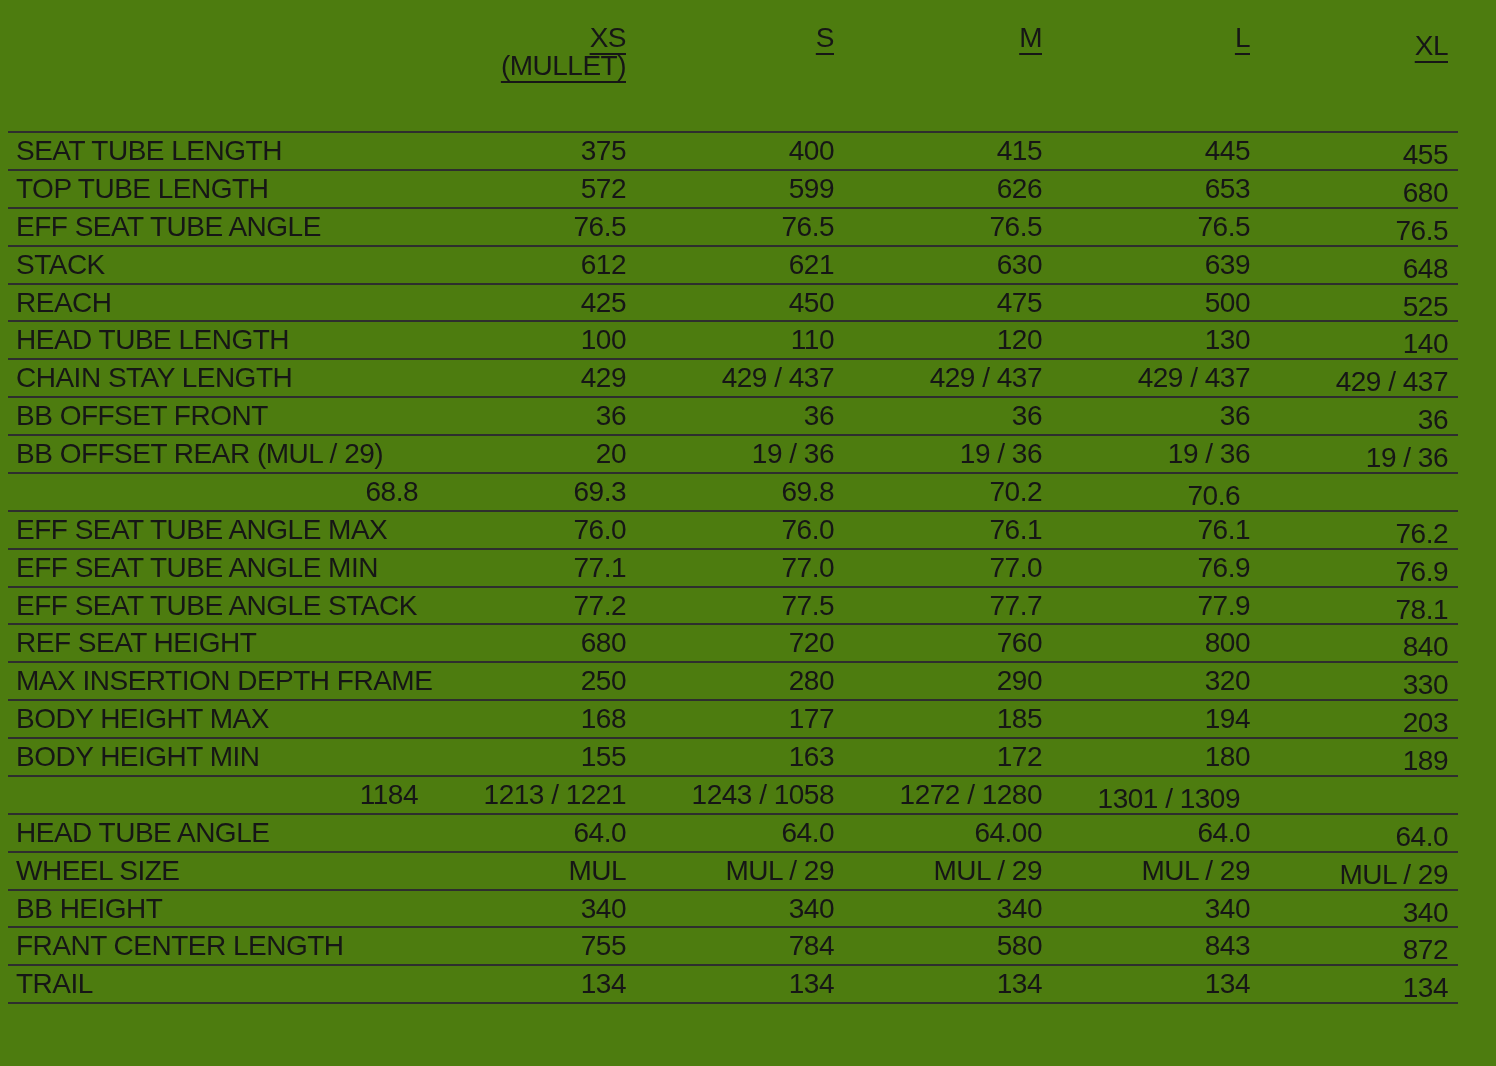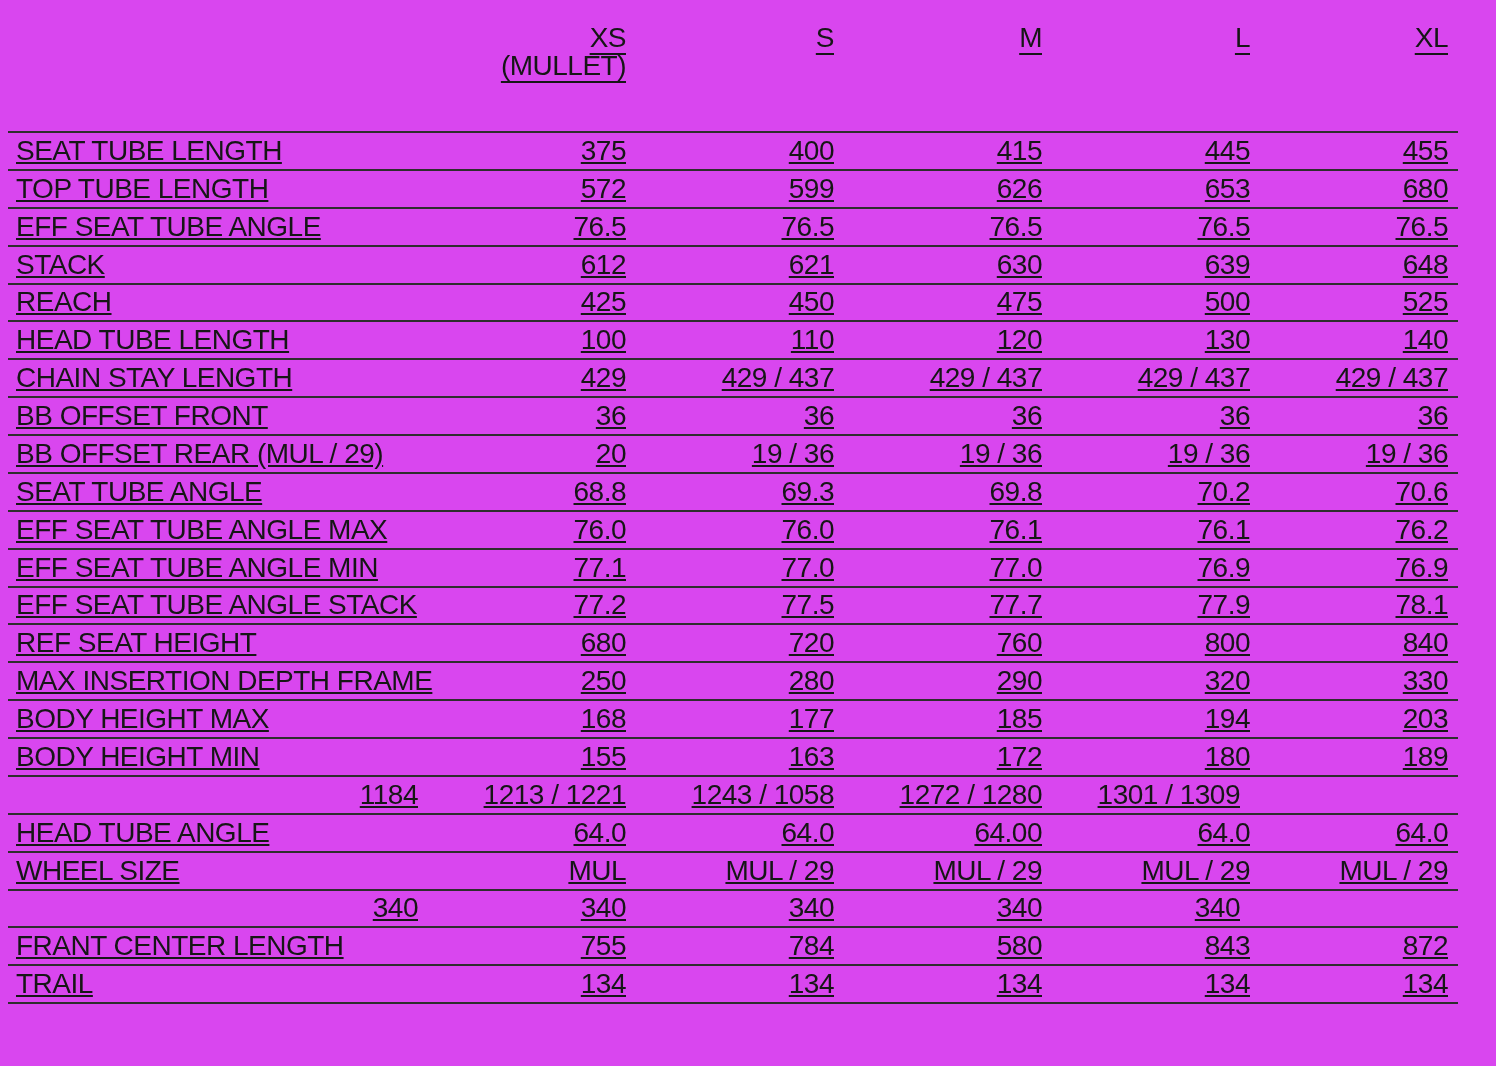--- a/index.html
+++ b/index.html
@@ -4,21 +4,21 @@
 <style>
   html, body {
     margin: 0;
     padding: 0;
     background: #ffffff;
   }
   .page {
     position: relative;
     width: 1496px;
     height: 1066px;
-    background: #d946ef;
+    background: #4d7c0f;
     font-family: "Liberation Sans", "DejaVu Sans", sans-serif;
     color: #161616;
     overflow: hidden;
   }
   .header-row {
     position: absolute;
     top: 24px;
     left: 8px;
     width: 1450px;
     display: grid;
@@ -45,37 +45,37 @@
     width: 1450px;
     border-bottom: 2px solid #2e2e2e;
   }
   .data-row {
     display: grid;
     grid-template-columns: 410px repeat(5, 208px);
     height: 37.88px;
     box-sizing: border-box;
     border-top: 2px solid #2e2e2e;
     align-items: center;
-    text-decoration: underline;
   }
   .cell {
     font-size: 28px;
     letter-spacing: -0.5px;
     white-space: nowrap;
     line-height: 1;
   }
   .label-cell {
     text-align: left;
     padding-left: 8px;
   }
   .num-cell {
     text-align: right;
   }
   .last-col {
     padding-right: 10px;
+    margin-top: 8px;
   }
 </style>
 </head>
 <body>
 
 <div class="page">
   <div class="header-row" id="header-row">
     <div class="cell label-cell"></div>
 
   <div class="cell num-cell header-cell">
@@ -163,21 +163,20 @@
       </div>
       <div class="data-row">
         <div class="cell label-cell">BB OFFSET REAR (MUL / 29)</div>
         <div class="cell num-cell">20</div>
         <div class="cell num-cell">19 / 36</div>
         <div class="cell num-cell">19 / 36</div>
         <div class="cell num-cell">19 / 36</div>
         <div class="cell num-cell last-col">19 / 36</div>
       </div>
       <div class="data-row">
-        <div class="cell label-cell">SEAT TUBE ANGLE</div>
         <div class="cell num-cell">68.8</div>
         <div class="cell num-cell">69.3</div>
         <div class="cell num-cell">69.8</div>
         <div class="cell num-cell">70.2</div>
         <div class="cell num-cell last-col">70.6</div>
       </div>
       <div class="data-row">
         <div class="cell label-cell">EFF SEAT TUBE ANGLE MAX</div>
         <div class="cell num-cell">76.0</div>
         <div class="cell num-cell">76.0</div>
@@ -250,20 +249,21 @@
       </div>
       <div class="data-row">
         <div class="cell label-cell">WHEEL SIZE</div>
         <div class="cell num-cell">MUL</div>
         <div class="cell num-cell">MUL / 29</div>
         <div class="cell num-cell">MUL / 29</div>
         <div class="cell num-cell">MUL / 29</div>
         <div class="cell num-cell last-col">MUL / 29</div>
       </div>
       <div class="data-row">
+        <div class="cell label-cell">BB HEIGHT</div>
         <div class="cell num-cell">340</div>
         <div class="cell num-cell">340</div>
         <div class="cell num-cell">340</div>
         <div class="cell num-cell">340</div>
         <div class="cell num-cell last-col">340</div>
       </div>
       <div class="data-row">
         <div class="cell label-cell">FRANT CENTER LENGTH</div>
         <div class="cell num-cell">755</div>
         <div class="cell num-cell">784</div>

